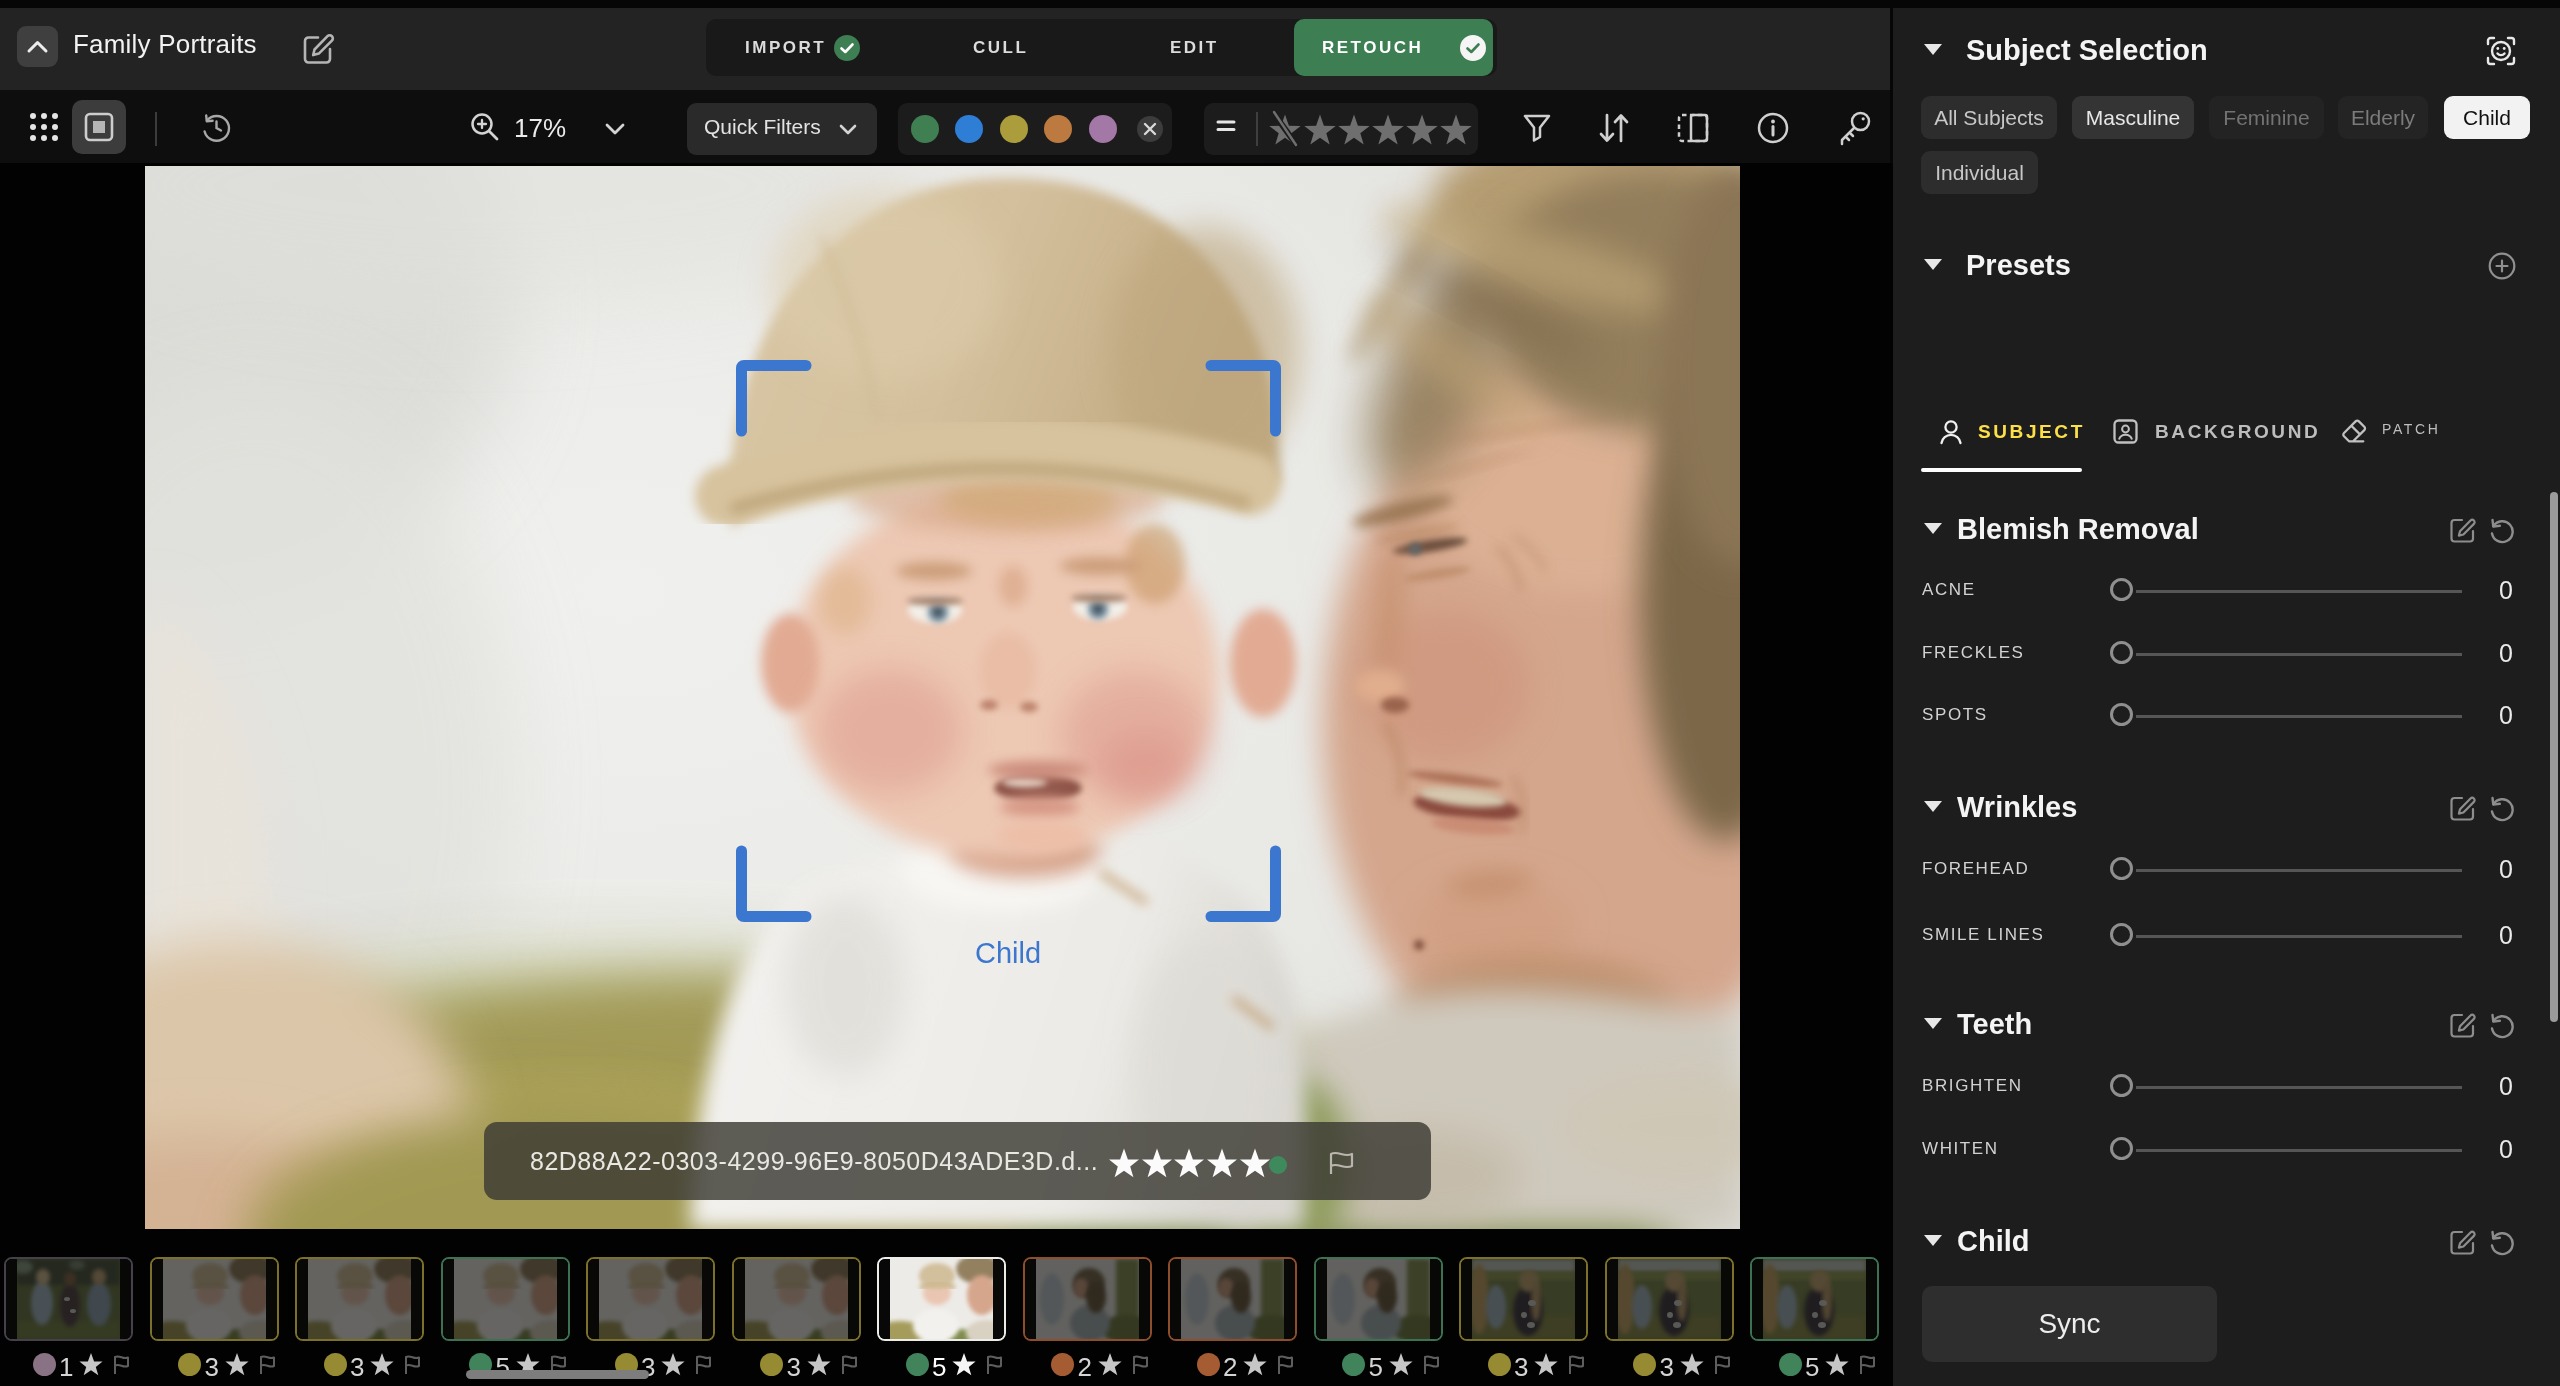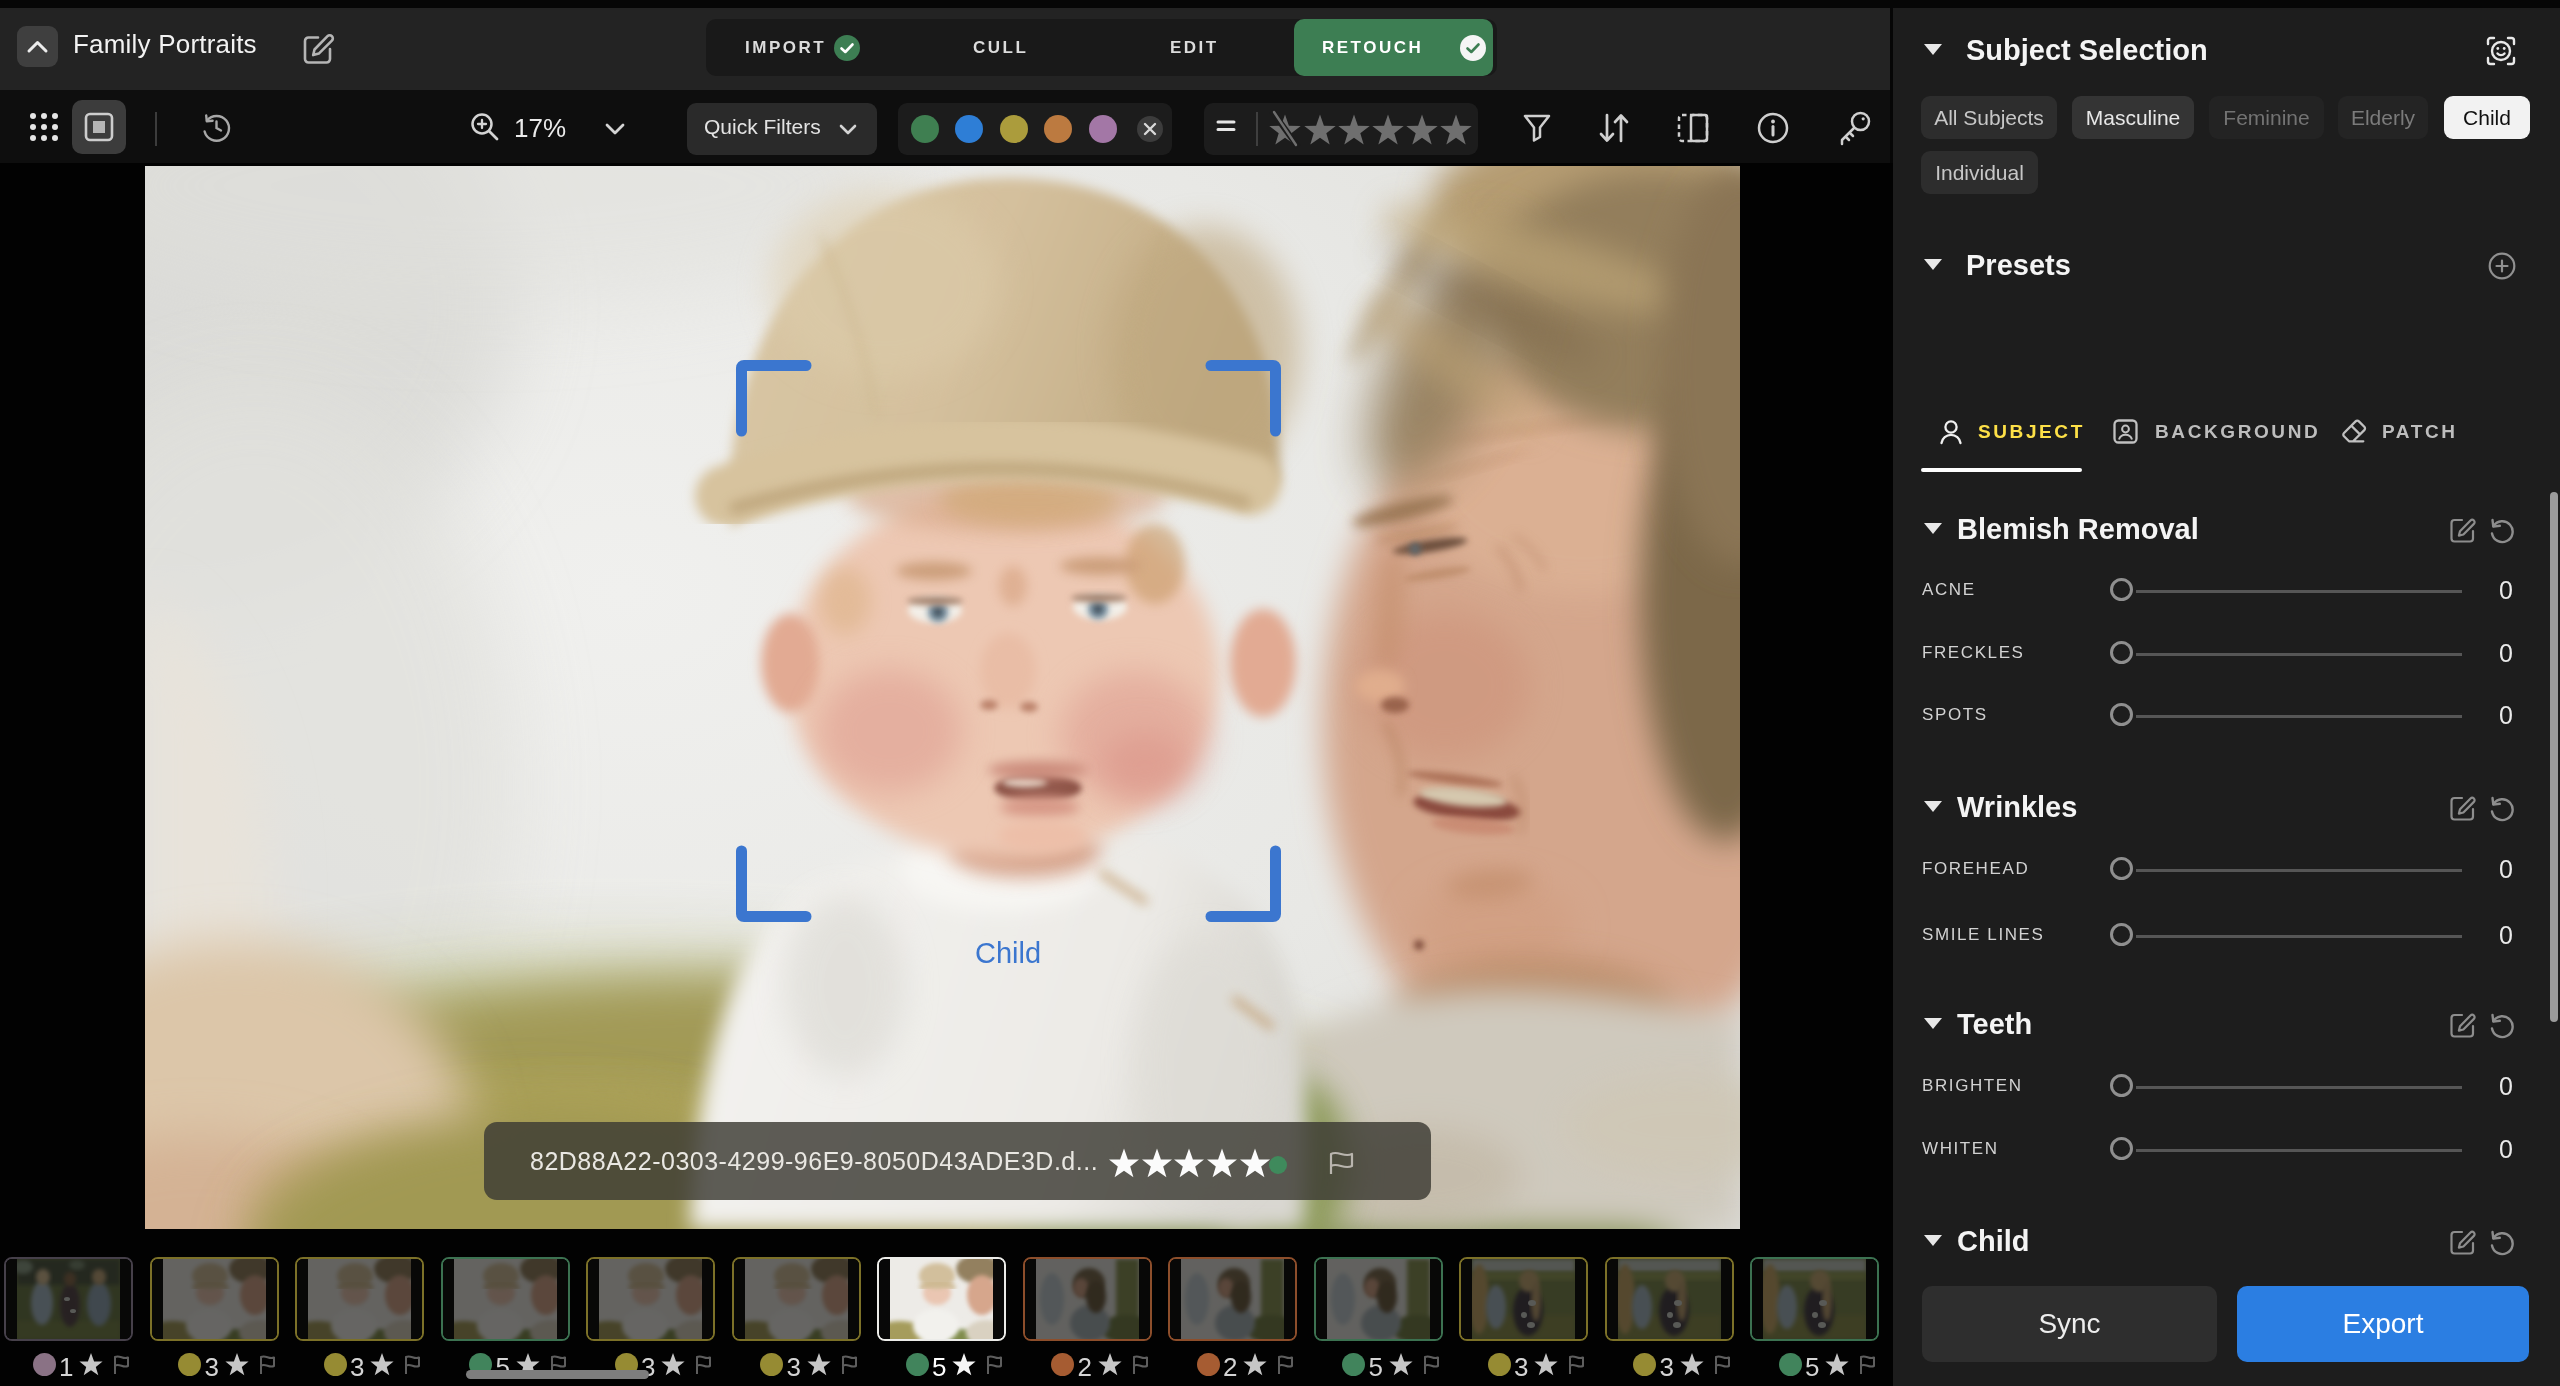--- a/index.html
+++ b/index.html
@@ -622,21 +622,21 @@
     <svg class="abs" style="left:219px;top:410px" width="27" height="27" viewBox="0 0 27 27">
       <rect x="2.5" y="2.5" width="22" height="22" rx="4" fill="none" stroke="#c0c0c0" stroke-width="2.3"></rect>
       <circle cx="13.5" cy="11" r="3.4" fill="none" stroke="#c0c0c0" stroke-width="2"></circle>
       <path d="M7 21.5 A6.8 6.8 0 0 1 20 21.5" fill="none" stroke="#c0c0c0" stroke-width="2"></path>
     </svg>
     <div class="abs" style="left:262px;top:413px;font-size:19px;font-weight:700;letter-spacing:2.6px;color:#bdbdbd">BACKGROUND</div>
     <svg class="abs" style="left:447px;top:410px" width="28" height="28" viewBox="0 0 28 28">
       <path d="M23.3 23.3 L9 23.3 L4 18.3 A2.3 2.3 0 0 1 4 15 L15.6 3.4 A2.3 2.3 0 0 1 18.9 3.4 L24.3 8.8 A2.3 2.3 0 0 1 24.3 12.1 L13.1 23.3" fill="none" stroke="#c0c0c0" stroke-width="2.3" stroke-linecap="round" stroke-linejoin="round"></path>
       <path d="M11.3 7.7 L20 16.4" stroke="#c0c0c0" stroke-width="2.3"></path>
     </svg>
-    <div class="abs" style="left:489px;top:413px;font-size:19px;font-weight:700;letter-spacing:2.6px;color:#bdbdbd">PATCH</div>
+    <div class="abs" style="left:489px;top:413px;font-size:14px;font-weight:400;letter-spacing:2.6px;color:#bdbdbd">PATCH</div>
 
     <div class="ptri" style="left:31px;top:515px"></div>
     <div class="phead" style="left:64px;top:505px">Blemish Removal</div>
     <svg class="abs edicon" style="left:556px;top:508px" width="28" height="28" viewBox="0 0 28 28">
       <path d="M24 15 L24 22.5 A3 3 0 0 1 21 25.5 L5.5 25.5 A3 3 0 0 1 2.5 22.5 L2.5 7 A3 3 0 0 1 5.5 4 L13 4" fill="none" stroke="#8d8d8d" stroke-width="2.2" stroke-linecap="round"></path>
       <path d="M11 15.2 L21.5 4.5 A2.4 2.4 0 0 1 24.9 7.9 L14.4 18.5 L9.9 19.6 Z" fill="none" stroke="#8d8d8d" stroke-width="2.2" stroke-linejoin="round"></path>
     </svg>
     <svg class="abs" style="left:595px;top:508px" width="28" height="28" viewBox="0 0 28 28">
       <path d="M5.5 10 A10.4 10.4 0 1 1 4 17.5" fill="none" stroke="#8d8d8d" stroke-width="2.4" stroke-linecap="round"></path>
       <path d="M4.5 4 L5.3 10.6 L11.8 9.8" fill="none" stroke="#8d8d8d" stroke-width="2.4" stroke-linecap="round" stroke-linejoin="round"></path>
@@ -705,18 +705,16 @@
       <path d="M24 15 L24 22.5 A3 3 0 0 1 21 25.5 L5.5 25.5 A3 3 0 0 1 2.5 22.5 L2.5 7 A3 3 0 0 1 5.5 4 L13 4" fill="none" stroke="#8d8d8d" stroke-width="2.2" stroke-linecap="round"></path>
       <path d="M11 15.2 L21.5 4.5 A2.4 2.4 0 0 1 24.9 7.9 L14.4 18.5 L9.9 19.6 Z" fill="none" stroke="#8d8d8d" stroke-width="2.2" stroke-linejoin="round"></path>
     </svg>
     <svg class="abs" style="left:595px;top:1220px" width="28" height="28" viewBox="0 0 28 28">
       <path d="M5.5 10 A10.4 10.4 0 1 1 4 17.5" fill="none" stroke="#8d8d8d" stroke-width="2.4" stroke-linecap="round"></path>
       <path d="M4.5 4 L5.3 10.6 L11.8 9.8" fill="none" stroke="#8d8d8d" stroke-width="2.4" stroke-linecap="round" stroke-linejoin="round"></path>
     </svg>
 
     <div class="abs" style="left:29px;top:1278px;width:295px;height:76px;background:#2e2e2e;border-radius:10px;
       text-align:center;line-height:76px;font-size:28px;color:#ededed">Sync</div>
-    <div class="abs" style="left:344px;top:1278px;width:292px;height:76px;background:#2b7ee2;border-radius:10px;
-      text-align:center;line-height:76px;font-size:28px;color:#ffffff">Export</div>
 
     <div class="abs" style="left:657px;top:484px;width:8px;height:530px;background:#9b9b9b;border-radius:4px"></div>
   </div>
 </div>
 
 </body></html>

